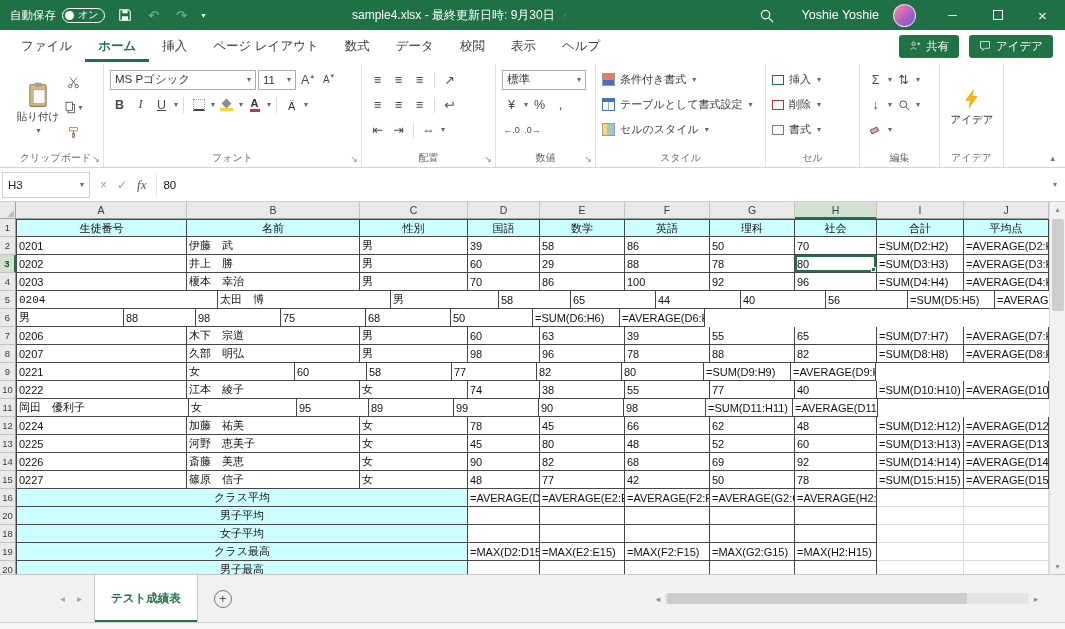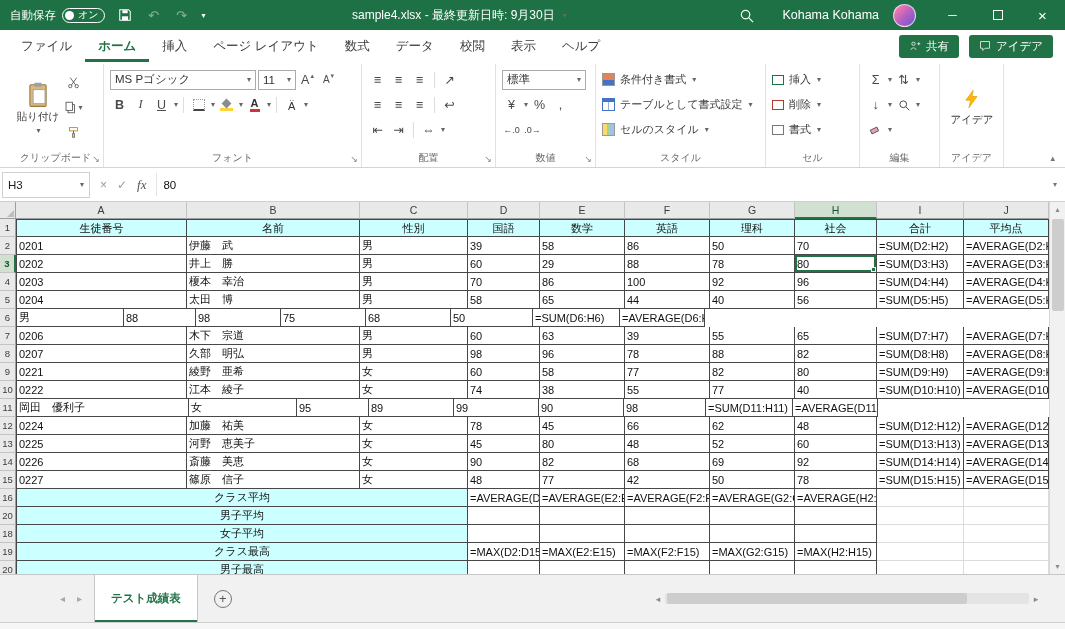--- a/index.html
+++ b/index.html
@@ -159,21 +159,21 @@
       <span>sample4.xlsx - 最終更新日時: 9月30日</span>
       <span class="caret">▾</span>
     </div>
     <div class="tb-right">
       <span class="tb-search">
         <svg width="15" height="15" viewBox="0 0 16 16">
             <circle cx="7" cy="7" r="4.5" stroke="#fff" stroke-width="1.3" fill="none"></circle>
             <path d="M10.5 10.5L15 15" stroke="#fff" stroke-width="1.3"></path>
           </svg>
       </span>
-      <span class="tb-user">Kohama Kohama</span>
+      <span class="tb-user">Yoshie Yoshie</span>
       <span class="avatar"></span>
       <span class="winbtn">─</span>
       <span class="winbtn">
           <span class="sq"></span>
         </span>
       <span class="winbtn close">×</span>
     </div>
   </div>
 
   <div class="menubar">
@@ -496,21 +496,21 @@
           <div class="g-cell" style="width: 72px;">70</div>
           <div class="g-cell" style="width: 85px;">86</div>
           <div class="g-cell" style="width: 85px;">100</div>
           <div class="g-cell" style="width: 85px;">92</div>
           <div class="g-cell" style="width: 82px;">96</div>
           <div class="g-cell" style="width: 87px;">=SUM(D4:H4)</div>
           <div class="g-cell" style="width: 85px;">=AVERAGE(D4:H4)</div>
         </div>
         <div class="g-row">
           <div class="g-rowhdr">5</div>
-          <div class="g-cell" style="width: 171px;">0204</div>
+          <div class="g-cell" style="width: 202px; font-family: Liberation Mono, monospace;">0204</div>
           <div class="g-cell" style="width: 173px;">太田　博</div>
           <div class="g-cell" style="width: 108px;">男</div>
           <div class="g-cell" style="width: 72px;">58</div>
           <div class="g-cell" style="width: 85px;">65</div>
           <div class="g-cell" style="width: 85px;">44</div>
           <div class="g-cell" style="width: 85px;">40</div>
           <div class="g-cell" style="width: 82px;">56</div>
           <div class="g-cell" style="width: 87px;">=SUM(D5:H5)</div>
           <div class="g-cell" style="width: 85px;">=AVERAGE(D5:H5)</div>
         </div>
@@ -547,21 +547,20 @@
           <div class="g-cell" style="width: 85px;">96</div>
           <div class="g-cell" style="width: 85px;">78</div>
           <div class="g-cell" style="width: 85px;">88</div>
           <div class="g-cell" style="width: 82px;">82</div>
           <div class="g-cell" style="width: 87px;">=SUM(D8:H8)</div>
           <div class="g-cell" style="width: 85px;">=AVERAGE(D8:H8)</div>
         </div>
         <div class="g-row">
           <div class="g-rowhdr">9</div>
           <div class="g-cell" style="width: 171px;">0221</div>
-          <div class="g-cell" style="width: 173px;">綾野　亜希</div>
           <div class="g-cell" style="width: 108px;">女</div>
           <div class="g-cell" style="width: 72px;">60</div>
           <div class="g-cell" style="width: 85px;">58</div>
           <div class="g-cell" style="width: 85px;">77</div>
           <div class="g-cell" style="width: 85px;">82</div>
           <div class="g-cell" style="width: 82px;">80</div>
           <div class="g-cell" style="width: 87px;">=SUM(D9:H9)</div>
           <div class="g-cell" style="width: 85px;">=AVERAGE(D9:H9)</div>
         </div>
         <div class="g-row">

